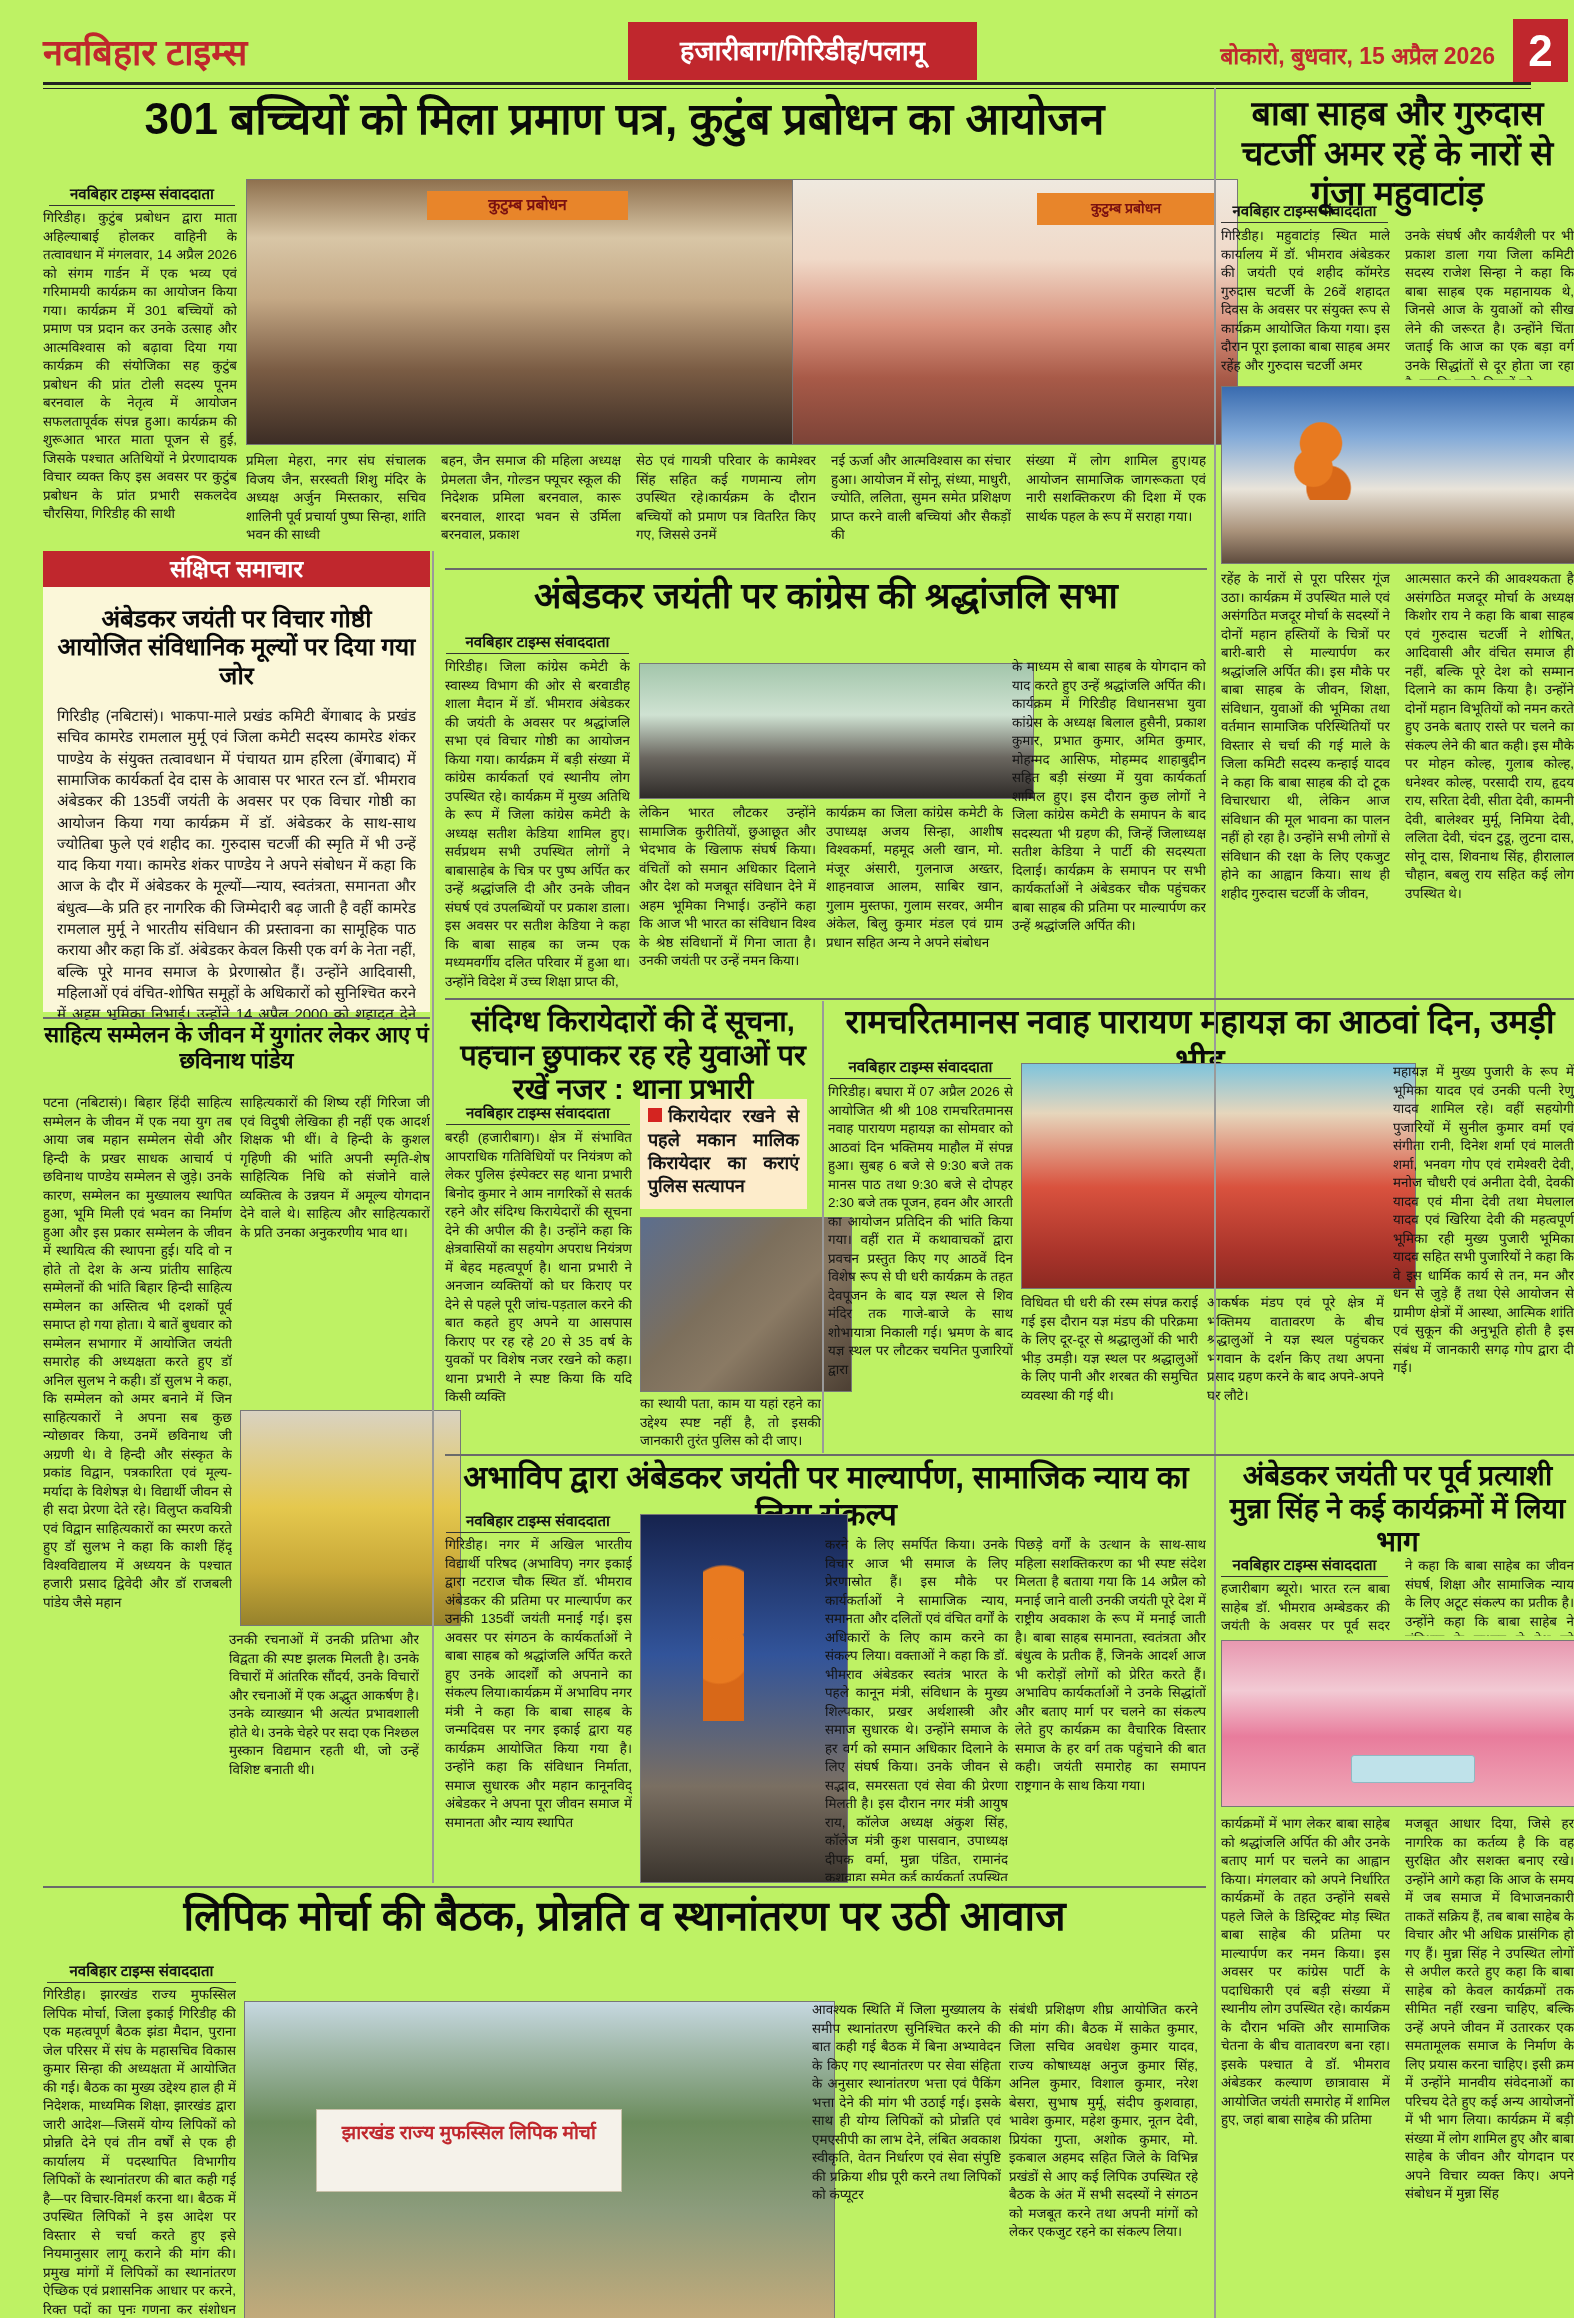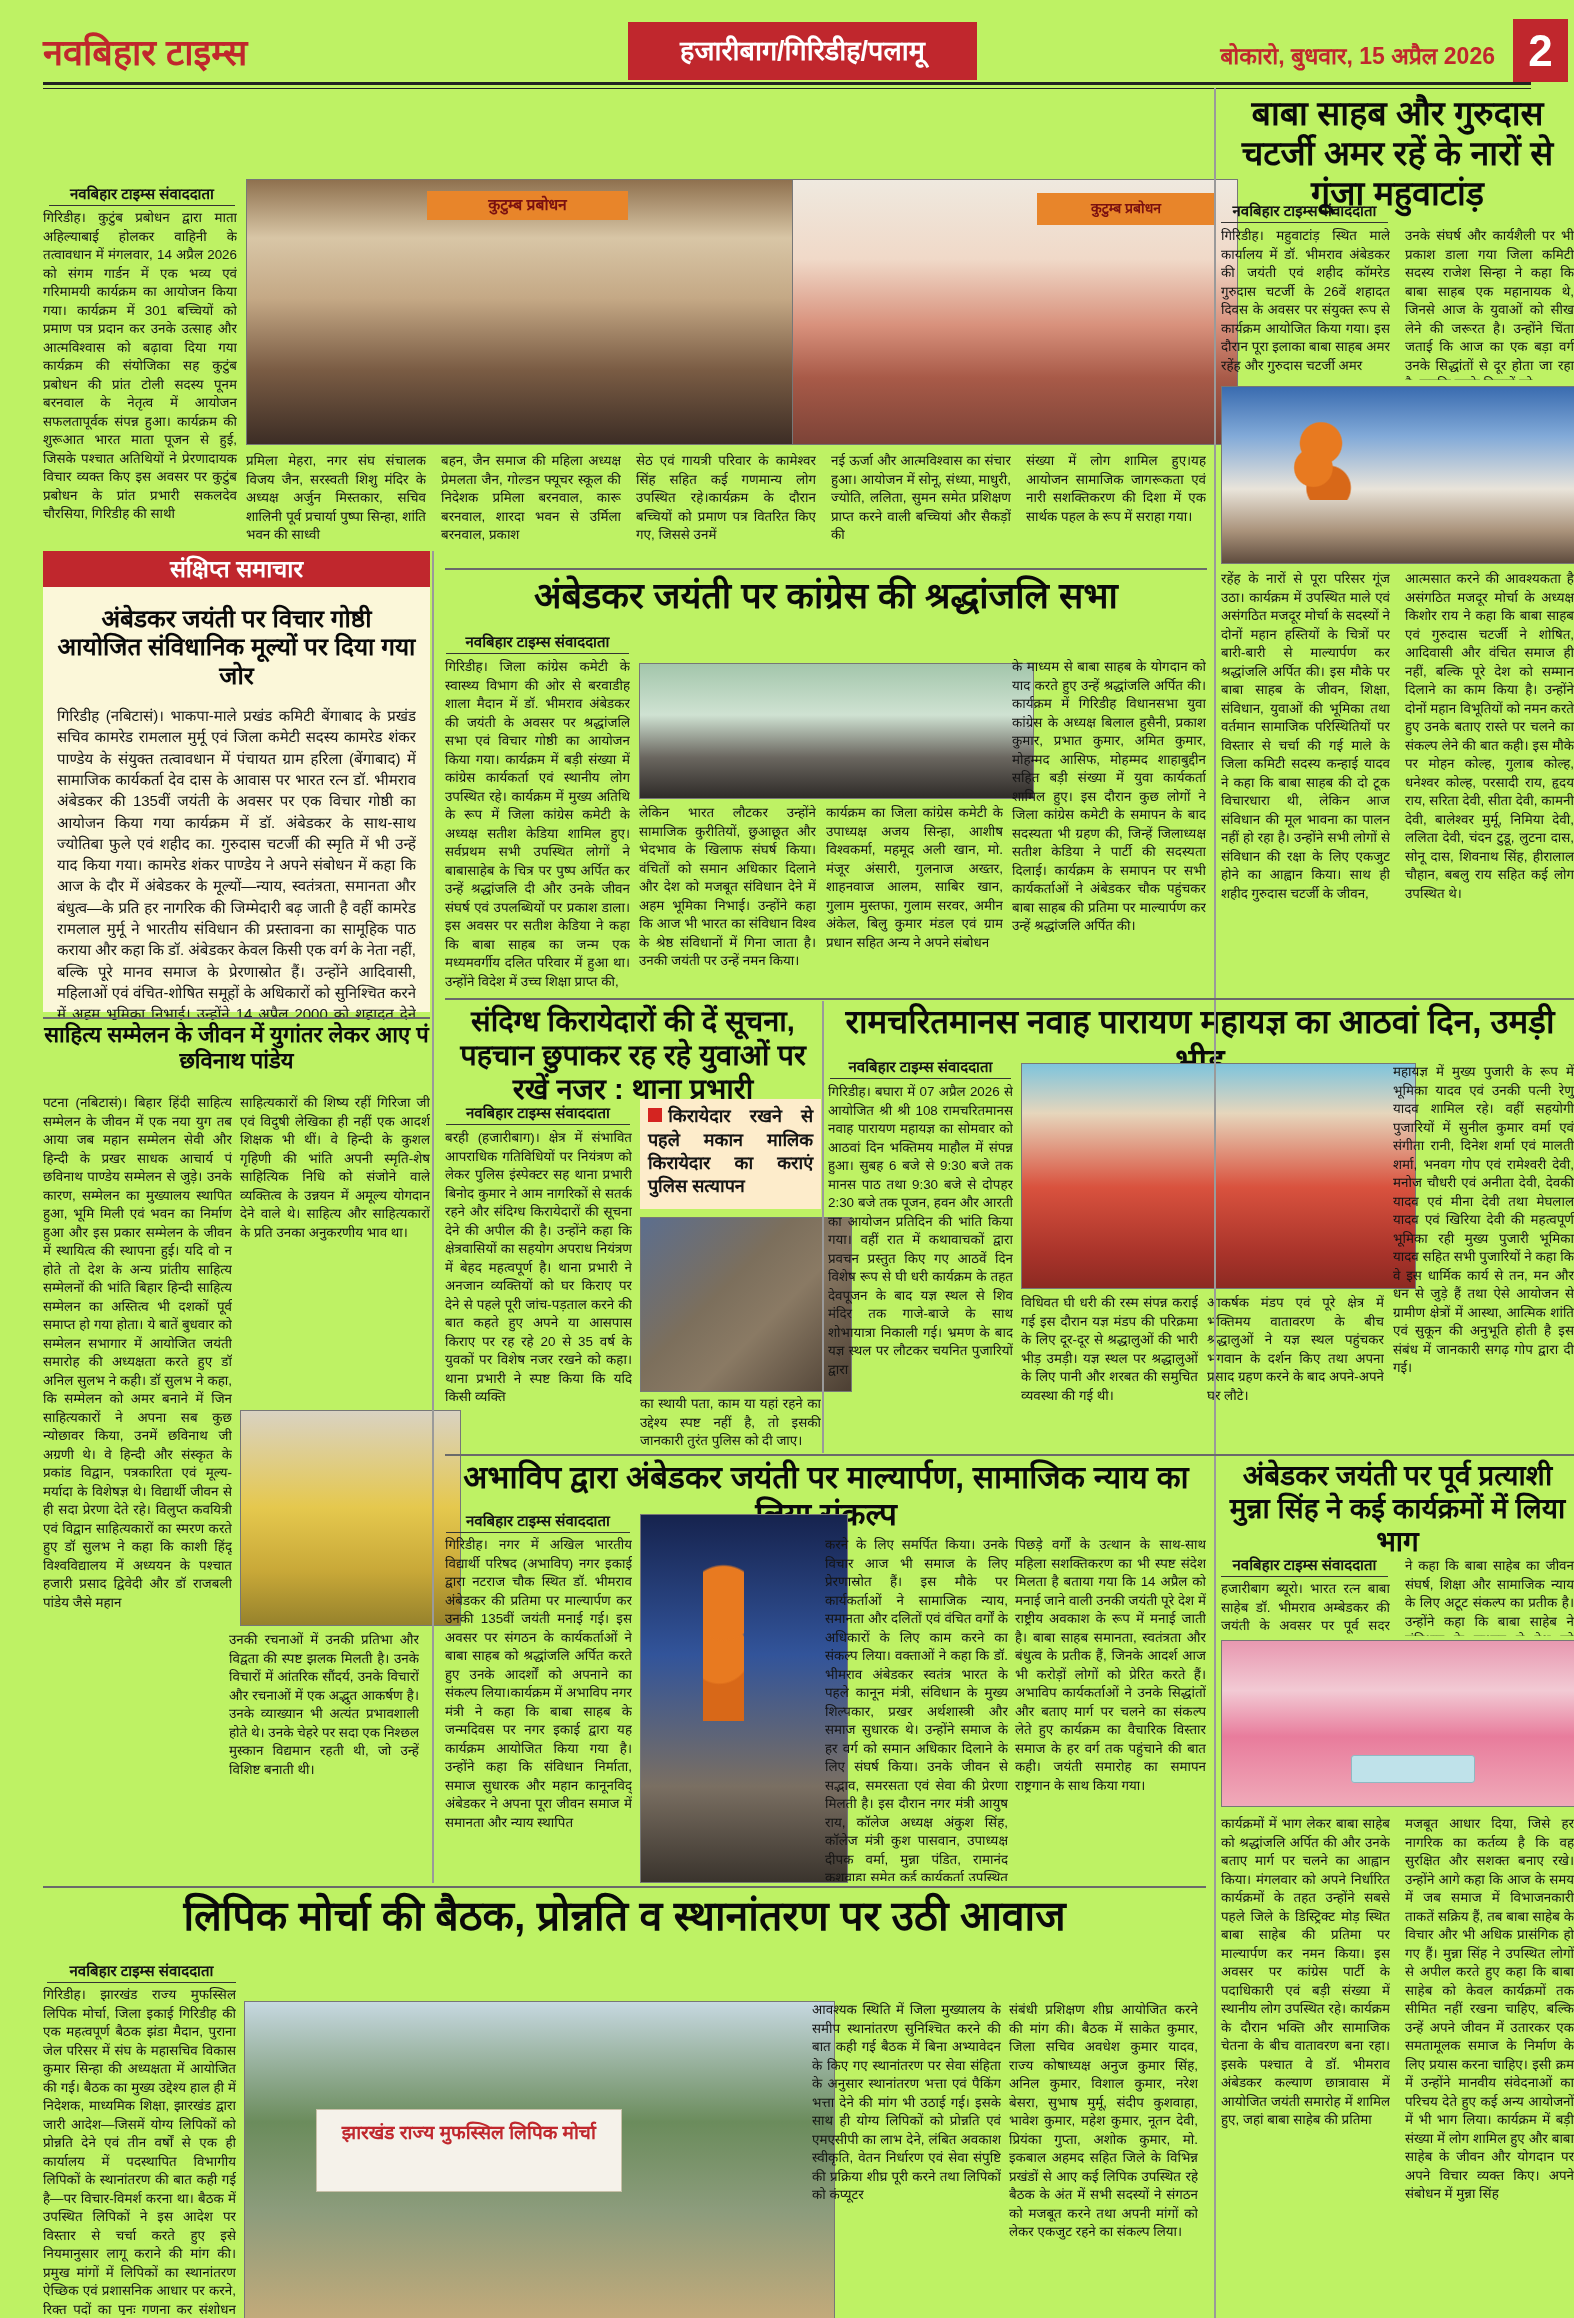--- a/index.html
+++ b/index.html
@@ -32,20 +32,21 @@
 <body>
 
 <div id="canvas">
 
   <div class="abs red" style="left:43px;top:27px;font-size:36px;font-weight:bold;">नवबिहार टाइम्स</div>
   <div class="abs redbg" style="left:628px;top:22px;width:349px;height:58px;font-size:27px;font-weight:bold;text-align:center;line-height:58px;">हजारीबाग/गिरिडीह/पलामू</div>
   <div class="abs red" style="left:1196px;top:39px;width:299px;font-size:23px;font-weight:bold;text-align:right;">बोकारो, बुधवार, 15 अप्रैल 2026</div>
   <div class="abs redbg" style="left:1513px;top:19px;width:55px;height:63px;font-size:44px;font-weight:bold;text-align:center;line-height:63px;">2</div>
   <div class="abs" style="left:43px;top:82px;width:1488px;height:3.1px;border-top:3.1px solid #222;border-bottom:0.8px solid #222;"></div>
 
+  <div class="abs hl" style="left:43px;top:93px;width:1163px;font-size:44px;">301 बच्चियों को मिला प्रमाण पत्र, कुटुंब प्रबोधन का आयोजन</div>
   <div class="abs byline" style="left:49px;top:183px;width:186px;">नवबिहार टाइम्स संवाददाता</div>
   <div class="abs col" style="left:43px;top:209px;width:194px;height:318px;">गिरिडीह। कुटुंब प्रबोधन द्वारा माता अहिल्याबाई होलकर वाहिनी के तत्वावधान में मंगलवार, 14 अप्रैल 2026 को संगम गार्डन में एक भव्य एवं गरिमामयी कार्यक्रम का आयोजन किया गया। कार्यक्रम में 301 बच्चियों को प्रमाण पत्र प्रदान कर उनके उत्साह और आत्मविश्वास को बढ़ावा दिया गया कार्यक्रम की संयोजिका सह कुटुंब प्रबोधन की प्रांत टोली सदस्य पूनम बरनवाल के नेतृत्व में आयोजन सफलतापूर्वक संपन्न हुआ। कार्यक्रम की शुरूआत भारत माता पूजन से हुई, जिसके पश्चात अतिथियों ने प्रेरणादायक विचार व्यक्त किए इस अवसर पर कुटुंब प्रबोधन के प्रांत प्रभारी सकलदेव चौरसिया, गिरिडीह की साथी</div>
   <div class="abs photo p-hall" style="left:246px;top:179px;width:532px;height:264px;">
     <div class="banner" style="position:absolute;left:32%;top:4%;width:36%;height:11%;font-size:15.7px;line-height:28px;">कुटुम्ब प्रबोधन</div>
   </div>
   <div class="abs photo p-cert" style="left:792px;top:179px;width:415px;height:264px;">
     <div class="banner" style="position:absolute;left:55%;top:5%;width:40%;height:12%;font-size:14px;line-height:30px;">कुटुम्ब प्रबोधन</div>
   </div>
   <div class="abs col" style="left:441px;top:452px;width:180px;height:101px;">बहन, जैन समाज की महिला अध्यक्ष प्रेमलता जैन, गोल्डन फ्यूचर स्कूल की निदेशक प्रमिला बरनवाल, कारू बरनवाल, शारदा भवन से उर्मिला बरनवाल, प्रकाश</div>
   <div class="abs col" style="left:246px;top:452px;width:180px;height:101px;">प्रमिला मेहरा, नगर संघ संचालक विजय जैन, सरस्वती शिशु मंदिर के अध्यक्ष अर्जुन मिस्तकार, सचिव शालिनी पूर्व प्रचार्या पुष्पा सिन्हा, शांति भवन की साध्वी</div>
@@ -79,21 +80,21 @@
   <div class="abs byline" style="left:446px;top:631px;width:183px;">नवबिहार टाइम्स संवाददाता</div>
   <div class="abs col" style="left:445px;top:658px;width:185px;height:338px;">गिरिडीह। जिला कांग्रेस कमेटी के स्वास्थ्य विभाग की ओर से बरवाडीह शाला मैदान में डॉ. भीमराव अंबेडकर की जयंती के अवसर पर श्रद्धांजलि सभा एवं विचार गोष्ठी का आयोजन किया गया। कार्यक्रम में बड़ी संख्या में कांग्रेस कार्यकर्ता एवं स्थानीय लोग उपस्थित रहे। कार्यक्रम में मुख्य अतिथि के रूप में जिला कांग्रेस कमेटी के अध्यक्ष सतीश केडिया शामिल हुए। सर्वप्रथम सभी उपस्थित लोगों ने बाबासाहेब के चित्र पर पुष्प अर्पित कर उन्हें श्रद्धांजलि दी और उनके जीवन संघर्ष एवं उपलब्धियों पर प्रकाश डाला। इस अवसर पर सतीश केडिया ने कहा कि बाबा साहब का जन्म एक मध्यमवर्गीय दलित परिवार में हुआ था। उन्होंने विदेश में उच्च शिक्षा प्राप्त की,</div>
   <div class="abs photo p-green" style="left:639px;top:663px;width:364px;height:134px;"></div>
   <div class="abs col" style="left:639px;top:804px;width:177px;height:192px;">लेकिन भारत लौटकर उन्होंने सामाजिक कुरीतियों, छुआछूत और भेदभाव के खिलाफ संघर्ष किया। वंचितों को समान अधिकार दिलाने और देश को मजबूत संविधान देने में अहम भूमिका निभाई। उन्होंने कहा कि आज भी भारत का संविधान विश्व के श्रेष्ठ संविधानों में गिना जाता है। उनकी जयंती पर उन्हें नमन किया।</div>
   <div class="abs col" style="left:826px;top:804px;width:177px;height:192px;">कार्यक्रम का जिला कांग्रेस कमेटी के उपाध्यक्ष अजय सिन्हा, आशीष विश्वकर्मा, महमूद अली खान, मो. मंजूर अंसारी, गुलनाज अख्तर, शाहनवाज आलम, साबिर खान, गुलाम मुस्तफा, गुलाम सरवर, अमीन अंकेल, बिलु कुमार मंडल एवं ग्राम प्रधान सहित अन्य ने अपने संबोधन</div>
   <div class="abs col" style="left:1012px;top:658px;width:194px;height:338px;">के माध्यम से बाबा साहब के योगदान को याद करते हुए उन्हें श्रद्धांजलि अर्पित की। कार्यक्रम में गिरिडीह विधानसभा युवा कांग्रेस के अध्यक्ष बिलाल हुसैनी, प्रकाश कुमार, प्रभात कुमार, अमित कुमार, मोहम्मद आसिफ, मोहम्मद शाहाबुद्दीन सहित बड़ी संख्या में युवा कार्यकर्ता शामिल हुए। इस दौरान कुछ लोगों ने जिला कांग्रेस कमेटी के समापन के बाद सदस्यता भी ग्रहण की, जिन्हें जिलाध्यक्ष सतीश केडिया ने पार्टी की सदस्यता दिलाई। कार्यक्रम के समापन पर सभी कार्यकर्ताओं ने अंबेडकर चौक पहुंचकर बाबा साहब की प्रतिमा पर माल्यार्पण कर उन्हें श्रद्धांजलि अर्पित की।</div>
 
   <div class="abs hl" style="left:445px;top:1004px;width:376px;font-size:29px;">संदिग्ध किरायेदारों की दें सूचना, पहचान छुपाकर रह रहे युवाओं पर रखें नजर : थाना प्रभारी</div>
   <div class="abs byline" style="left:446px;top:1102px;width:184px;">नवबिहार टाइम्स संवाददाता</div>
   <div class="abs col" style="left:445px;top:1129px;width:187px;height:324px;">बरही (हजारीबाग)। क्षेत्र में संभावित आपराधिक गतिविधियों पर नियंत्रण को लेकर पुलिस इंस्पेक्टर सह थाना प्रभारी बिनोद कुमार ने आम नागरिकों से सतर्क रहने और संदिग्ध किरायेदारों की सूचना देने की अपील की है। उन्होंने कहा कि क्षेत्रवासियों का सहयोग अपराध नियंत्रण में बेहद महत्वपूर्ण है। थाना प्रभारी ने अनजान व्यक्तियों को घर किराए पर देने से पहले पूरी जांच-पड़ताल करने की बात कहते हुए अपने या आसपास किराए पर रह रहे 20 से 35 वर्ष के युवकों पर विशेष नजर रखने को कहा। थाना प्रभारी ने स्पष्ट किया कि यदि किसी व्यक्ति</div>
-  <div class="abs" style="left:640px;top:1099px;width:181px;height:110px;background:#fdeccb;box-sizing:border-box;padding:6.3px 7.9px;font-size:18px;font-weight:bold;line-height:1.3;text-align:justify;overflow:hidden;">
+  <div class="abs" style="left:640px;top:1099px;width:167px;height:110px;background:#fdeccb;box-sizing:border-box;padding:6.3px 7.9px;font-size:18px;font-weight:bold;line-height:1.3;text-align:justify;overflow:hidden;">
     <span style="display:inline-block;width:14px;height:14px;background:#d42420;margin-right:6.3px;"></span><span>किरायेदार रखने से पहले मकान मालिक किरायेदार का कराएं पुलिस सत्यापन</span>
   </div>
   <div class="abs photo p-police" style="left:640px;top:1217px;width:181px;height:173px;"></div>
   <div class="abs col" style="left:640px;top:1395px;width:181px;height:58px;">का स्थायी पता, काम या यहां रहने का उद्देश्य स्पष्ट नहीं है, तो इसकी जानकारी तुरंत पुलिस को दी जाए।</div>
 
   <div class="abs hl" style="left:826px;top:1003px;width:748px;font-size:33px;">रामचरितमानस नवाह पारायण महायज्ञ का आठवां दिन, उमड़ी भीड़</div>
   <div class="abs byline" style="left:830px;top:1056px;width:181px;">नवबिहार टाइम्स संवाददाता</div>
   <div class="abs col" style="left:828px;top:1083px;width:185px;height:370px;">गिरिडीह। बघारा में 07 अप्रैल 2026 से आयोजित श्री श्री 108 रामचरितमानस नवाह पारायण महायज्ञ का सोमवार को आठवां दिन भक्तिमय माहौल में संपन्न हुआ। सुबह 6 बजे से 9:30 बजे तक मानस पाठ तथा 9:30 बजे से दोपहर 2:30 बजे तक पूजन, हवन और आरती का आयोजन प्रतिदिन की भांति किया गया। वहीं रात में कथावाचकों द्वारा प्रवचन प्रस्तुत किए गए आठवें दिन विशेष रूप से घी धरी कार्यक्रम के तहत देवपूजन के बाद यज्ञ स्थल से शिव मंदिर तक गाजे-बाजे के साथ शोभायात्रा निकाली गई। भ्रमण के बाद यज्ञ स्थल पर लौटकर चयनित पुजारियों द्वारा</div>
   <div class="abs photo p-yagya" style="left:1021px;top:1063px;width:364px;height:224px;"></div>
   <div class="abs col" style="left:1021px;top:1294px;width:177px;height:159px;">विधिवत घी धरी की रस्म संपन्न कराई गई इस दौरान यज्ञ मंडप की परिक्रमा के लिए दूर-दूर से श्रद्धालुओं की भारी भीड़ उमड़ी। यज्ञ स्थल पर श्रद्धालुओं के लिए पानी और शरबत की समुचित व्यवस्था की गई थी।</div>

